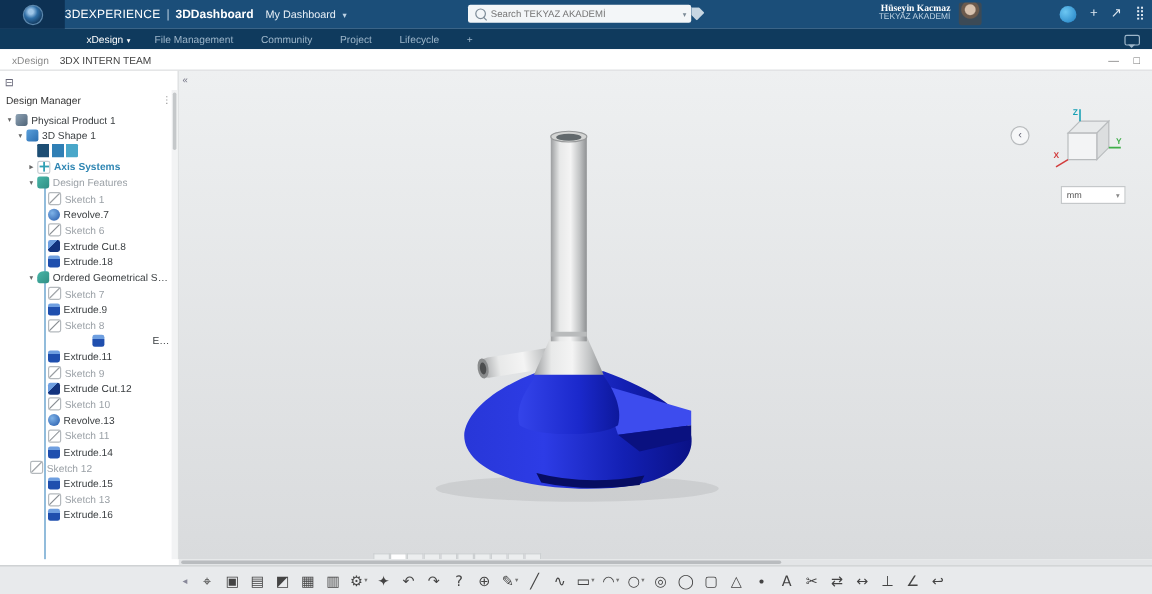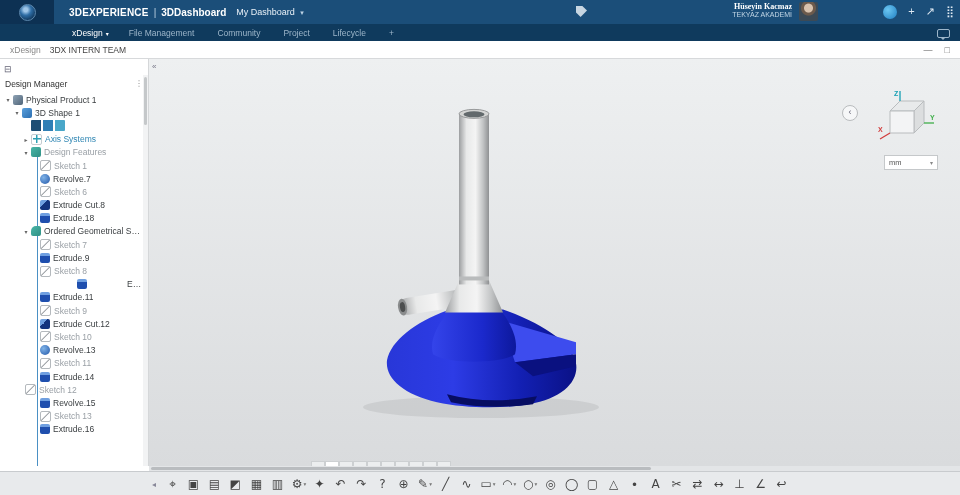--- a/index.html
+++ b/index.html
@@ -4,21 +4,21 @@
 <style>
   html,body{margin:0;padding:0;background:#fff;}
   .app{position:relative;width:960px;height:495px;overflow:hidden;font-family:"Liberation Sans",sans-serif;
        -webkit-font-smoothing:antialiased;background:#fff;}
 
   
   .topbar{position:absolute;top:0;left:0;right:0;height:24px;background:#1b4e79;display:flex;align-items:center;color:#fff;}
   .logo{width:54px;height:100%;background:#0d3153;display:flex;align-items:center;justify-content:center;}
   .compass{width:15px;height:15px;border-radius:50%;border:1px solid #5b87ad;
            background:radial-gradient(circle at 38% 32%,#9fc6e8 0 2px,#2f6ea6 40%,#0b2d4e 85%);}
-  .brand{font-size:10px;font-weight:bold;margin-left:15px;letter-spacing:.2px;}
+  .brand{font-size:10px;font-weight:normal;margin-left:0;letter-spacing:.2px;}
   .sep{margin:0 5px;color:#b9cfe1;font-size:10px;}
   .appname{font-size:10px;font-weight:bold;}
   .dash{font-size:9px;margin-left:10px;color:#e8f0f7;}
   .dash .caret{font-size:7px;margin-left:3px;color:#bcd2e4;}
   .search{position:absolute;left:390px;top:4px;width:178px;height:15px;background:rgba(255,255,255,.95);
           border-radius:2px;display:flex;align-items:center;padding:0 4px;}
   .search input{flex:1;border:none;outline:none;background:transparent;font-size:8px;color:#555;
                 font-family:"Liberation Sans",sans-serif;min-width:0;}
   .mag{width:7px;height:7px;border:1.4px solid #7b8a96;border-radius:50%;position:relative;flex:none;margin:0 2px;}
   .mag::after{content:"";position:absolute;width:4px;height:1.4px;background:#7b8a96;transform:rotate(45deg);left:5px;top:7px;}
@@ -120,20 +120,25 @@
     <div class="logo">
       <span class="compass"></span>
     </div>
     <span class="brand">3DEXPERIENCE</span>
     <span class="sep">|</span>
     <span class="appname">3DDashboard</span>
     <span class="dash">
       <span>My Dashboard</span>
       <span class="caret">▾</span>
     </span>
+    <div class="search">
+      <span class="mag"></span>
+      <input placeholder="Search TEKYAZ AKADEMİ" style="">
+      <span class="scaret">▾</span>
+    </div>
     <span class="tag-icon"></span>
     <div class="userblock">
       <div class="uname">Hüseyin Kacmaz</div>
       <div class="uorg">TEKYAZ AKADEMİ</div>
     </div>
     <span class="avatar"></span>
     <div class="topicons">
       <span class="icon-assistant"></span>
       <span class="ticon-btn">+</span>
       <span class="ticon-btn">↗</span>
@@ -191,21 +196,21 @@
           <div class="trow type-shape" style="padding-left: 13px;">
             <span class="arrow">▾</span>
             <span class="ticon"></span>
             <span class="tlabel">3D Shape 1</span>
           </div>
           <div class="trow type-badges" style="padding-left: 22px;">
             <span class="arrow"></span>
             <span class="ticon"></span>
             <span class="tlabel"></span>
           </div>
-          <div class="trow type-axis link" style="padding-left: 22px;">
+          <div class="trow type-axis link" style="padding-left: 22px; font-weight: bold;">
             <span class="arrow">▸</span>
             <span class="ticon"></span>
             <span class="tlabel">Axis Systems</span>
           </div>
           <div class="trow type-features muted" style="padding-left: 22px;">
             <span class="arrow">▾</span>
             <span class="ticon"></span>
             <span class="tlabel">Design Features</span>
           </div>
           <div class="trow type-sketch muted" style="padding-left: 31px;">
@@ -294,21 +299,21 @@
             <span class="tlabel">Extrude.14</span>
           </div>
           <div class="trow type-sketch muted" style="padding-left: 16px;">
             <span class="arrow"></span>
             <span class="ticon"></span>
             <span class="tlabel">Sketch 12</span>
           </div>
           <div class="trow type-extrude" style="padding-left: 31px;">
             <span class="arrow"></span>
             <span class="ticon"></span>
-            <span class="tlabel">Revolve.15</span>
+            <span class="tlabel">Extrude.15</span>
           </div>
           <div class="trow type-sketch muted" style="padding-left: 31px;">
             <span class="arrow"></span>
             <span class="ticon"></span>
             <span class="tlabel">Sketch 13</span>
           </div>
           <div class="trow type-extrude" style="padding-left: 31px;">
             <span class="arrow"></span>
             <span class="ticon"></span>
             <span class="tlabel">Extrude.16</span>

